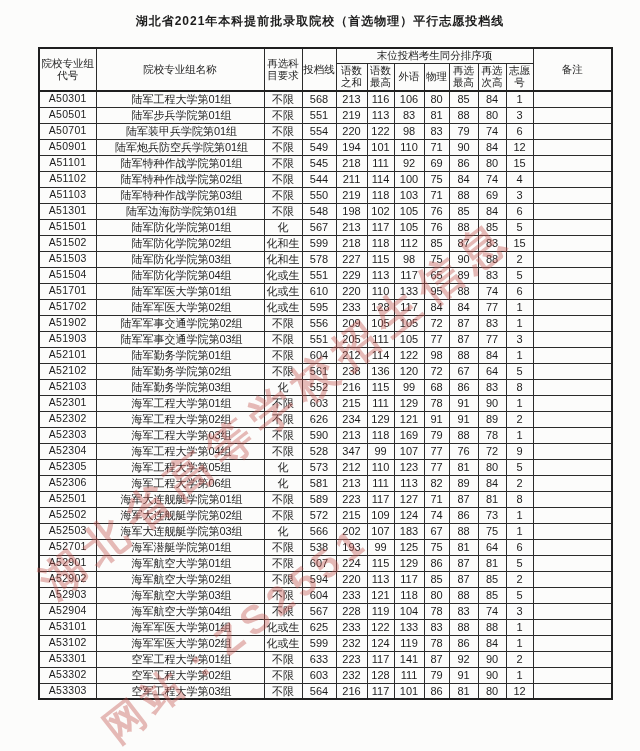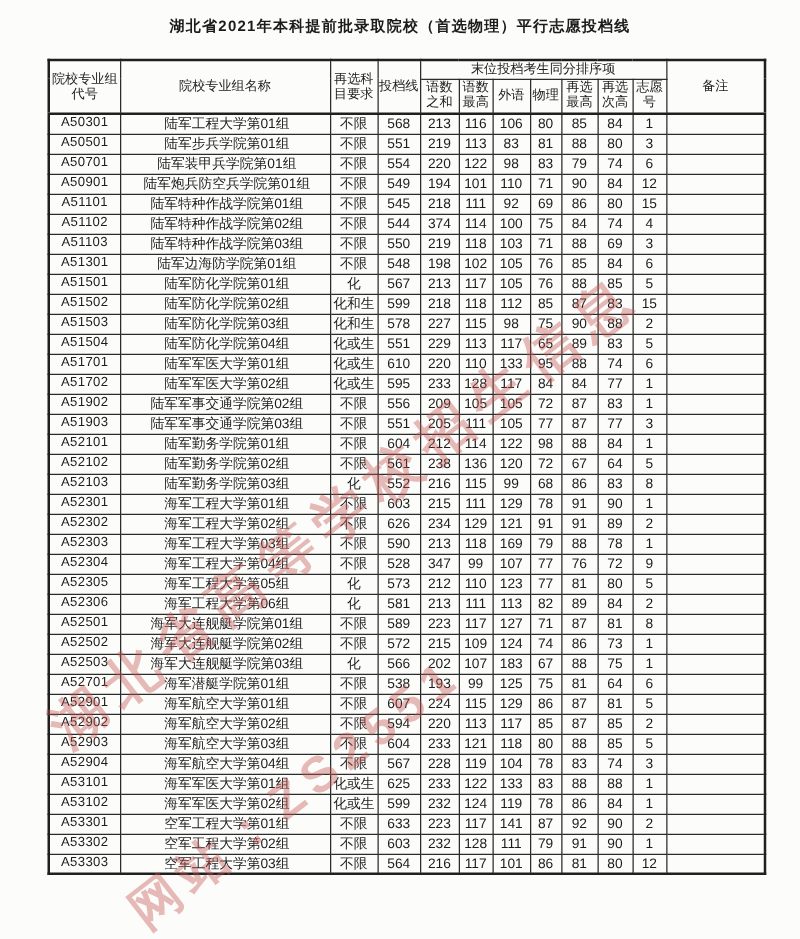--- a/index.html
+++ b/index.html
@@ -158,21 +158,21 @@
         <td>86</td>
         <td>80</td>
         <td>15</td>
         <td></td>
       </tr>
       <tr>
         <td class="code-cell">A51102</td>
         <td class="name-cell">陆军特种作战学院第02组</td>
         <td>不限</td>
         <td>544</td>
-        <td>374</td>
+        <td>211</td>
         <td>114</td>
         <td>100</td>
         <td>75</td>
         <td>84</td>
         <td>74</td>
         <td>4</td>
         <td></td>
       </tr>
       <tr>
         <td class="code-cell">A51103</td>

